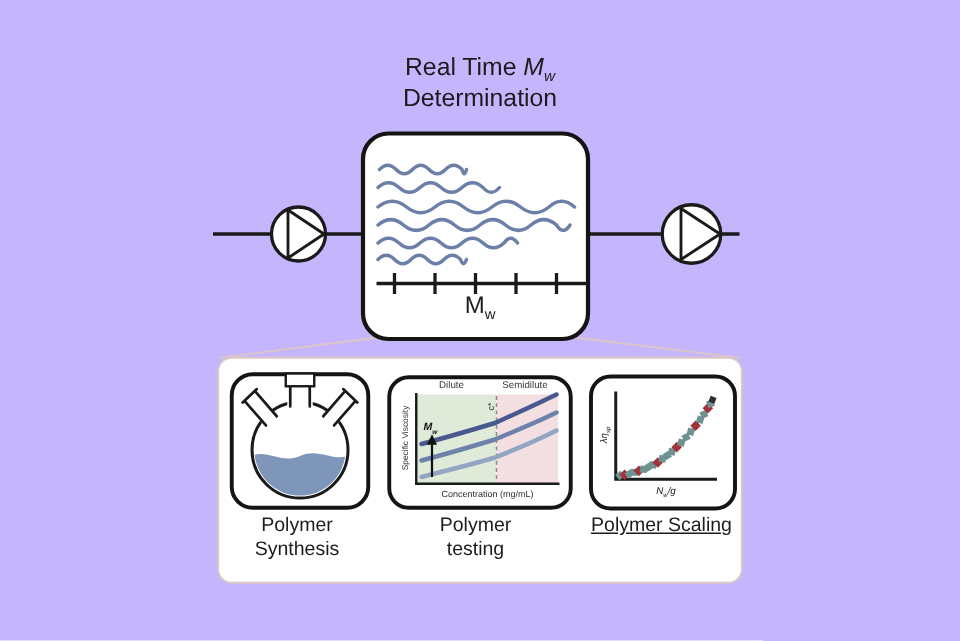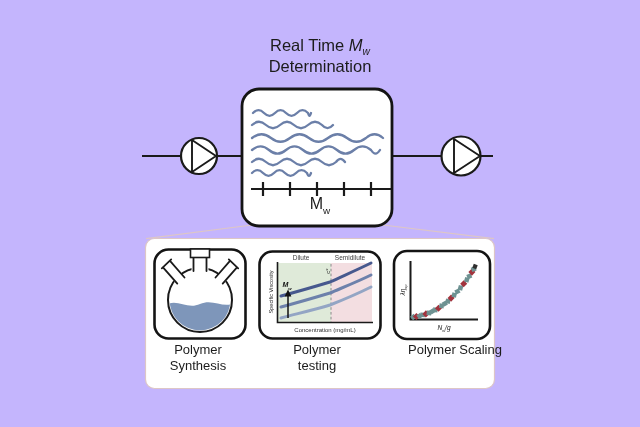--- a/index.html
+++ b/index.html
@@ -178,17 +178,17 @@
   <div class="lbl sciax" style="left:444px;top:328.5px;"><span>N</span><sub>w</sub><span>/g</span></div>
 
   <div class="caption" style="left:198px;top:342px;">
     <div>Polymer</div>
     <div>Synthesis</div>
   </div>
   <div class="caption" style="left:317px;top:342px;">
     <div>Polymer</div>
     <div>testing</div>
   </div>
-  <div class="caption" style="left:455px;top:342px;">
+  <div class="caption" style="left:441px;top:342px;text-decoration:underline;">
     <div>Polymer Scaling</div>
   </div>
 
 </div>
 
 </body></html>

